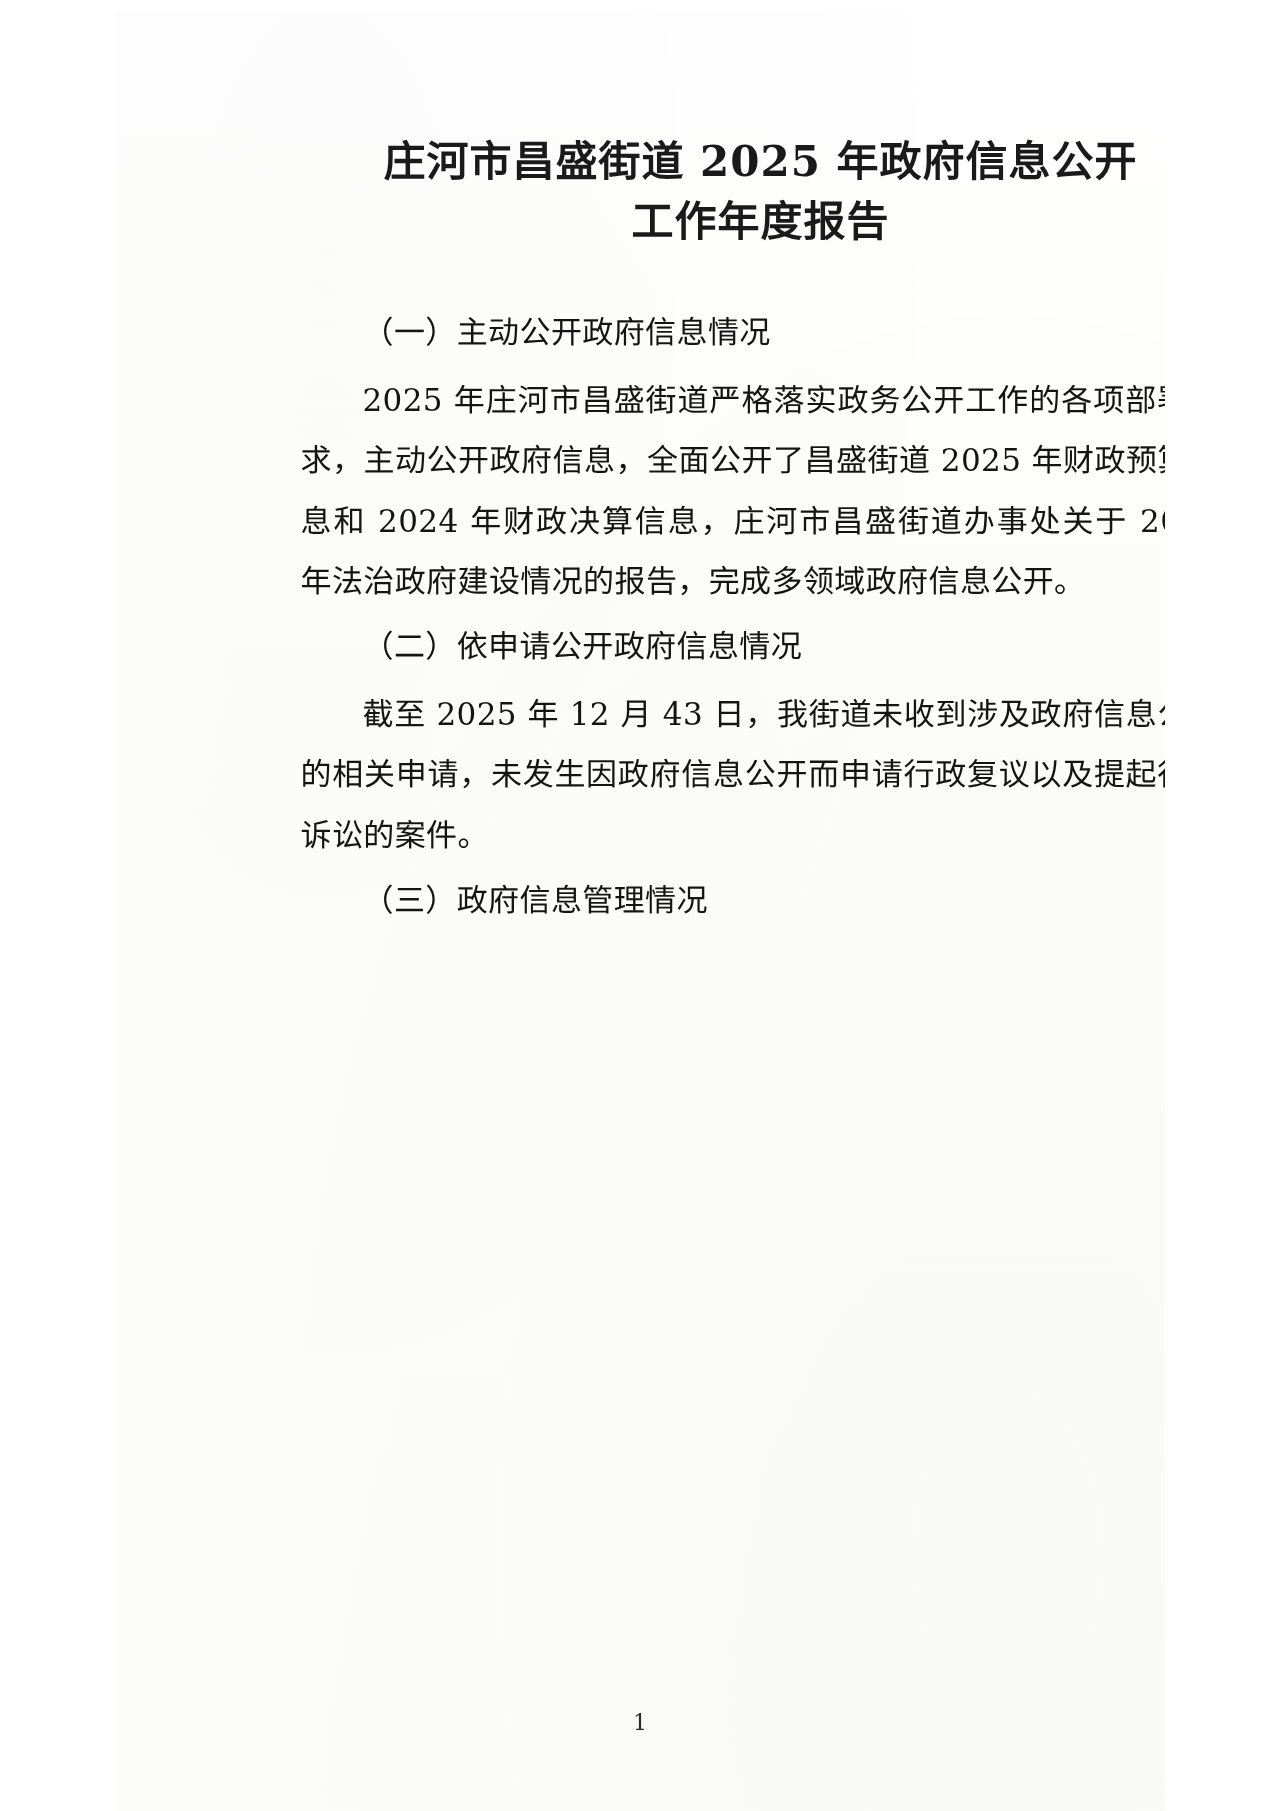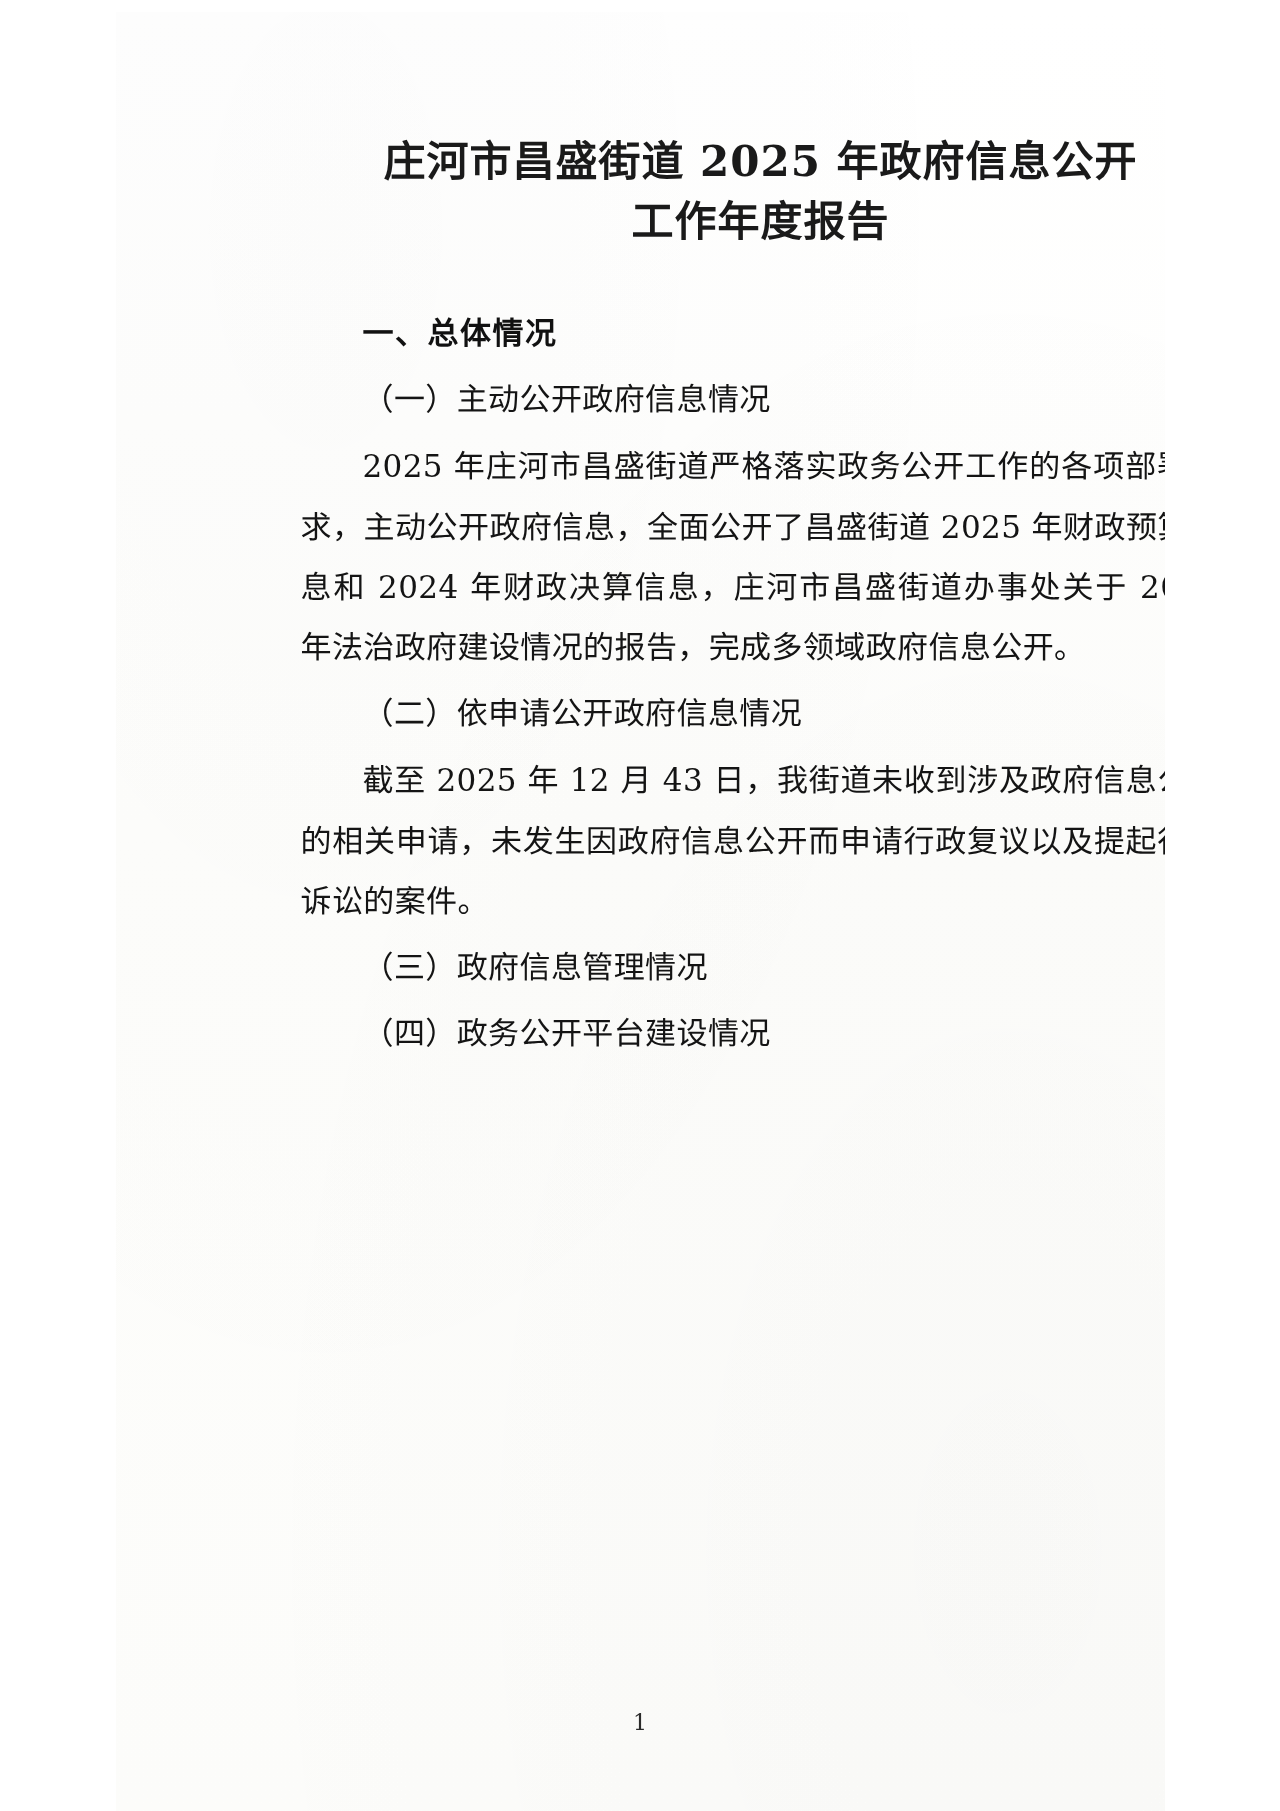--- a/index.html
+++ b/index.html
@@ -92,30 +92,28 @@
 <div class="page">
   <div class="paper-tint"></div>
 
   <div class="content">
     <h1 class="doc-title">
       <span class="line">庄河市昌盛街道 2025 年政府信息公开</span>
       <span class="line">工作年度报告</span>
     </h1>
 
 
-    <p class="heading1">一、总体情况</p>
 
     <p class="heading2">（一）主动公开政府信息情况</p>
 
     <p class="para">2025 年庄河市昌盛街道严格落实政务公开工作的各项部署要求，主动公开政府信息，全面公开了昌盛街道 2025 年财政预算信息和 2024 年财政决算信息，庄河市昌盛街道办事处关于 2024 年法治政府建设情况的报告，完成多领域政府信息公开。</p>
 
     <p class="heading2">（二）依申请公开政府信息情况</p>
 
     <p class="para">截至 2025 年 12 月 43 日，我街道未收到涉及政府信息公开的相关申请，未发生因政府信息公开而申请行政复议以及提起行政诉讼的案件。</p>
 
     <p class="heading2">（三）政府信息管理情况</p>
 
 
-    <p class="heading2">（四）政务公开平台建设情况</p>
   </div>
 
   <div class="page-number">1</div>
 </div>
 
 </body></html>

